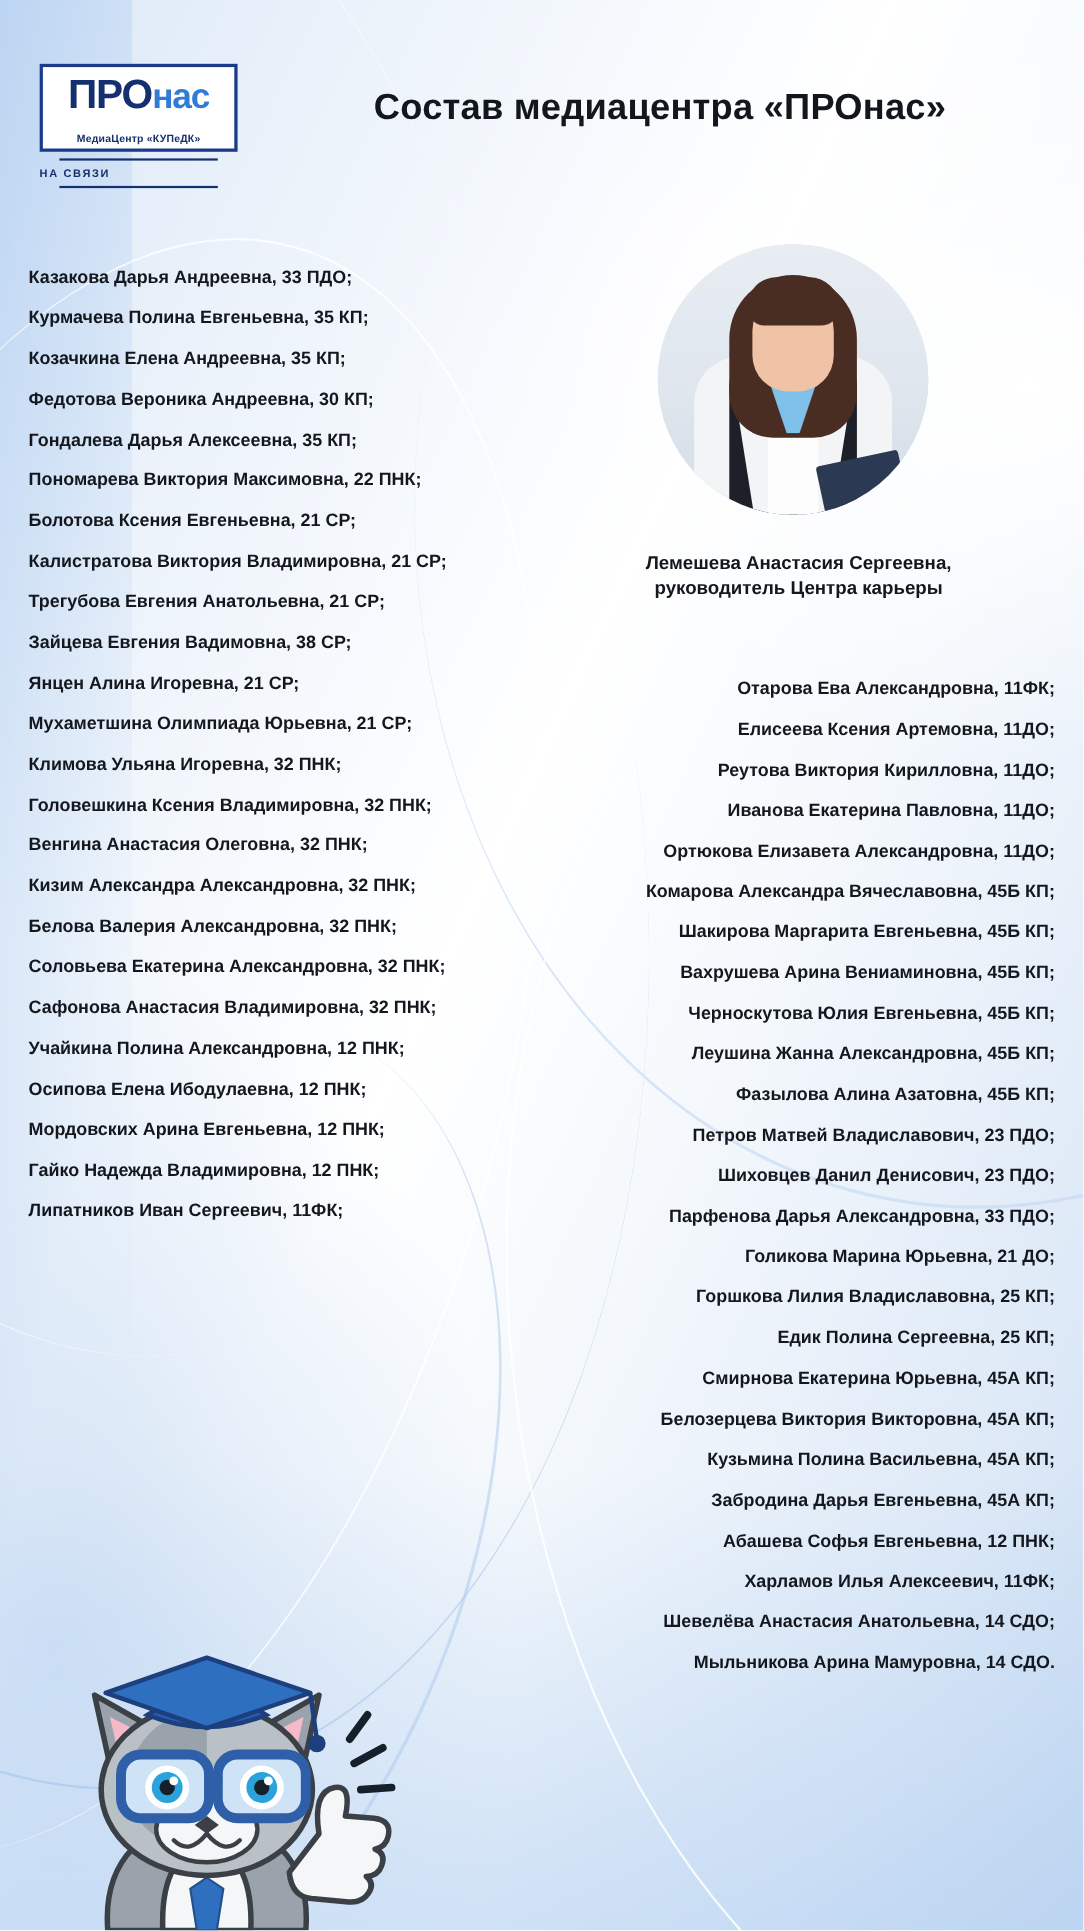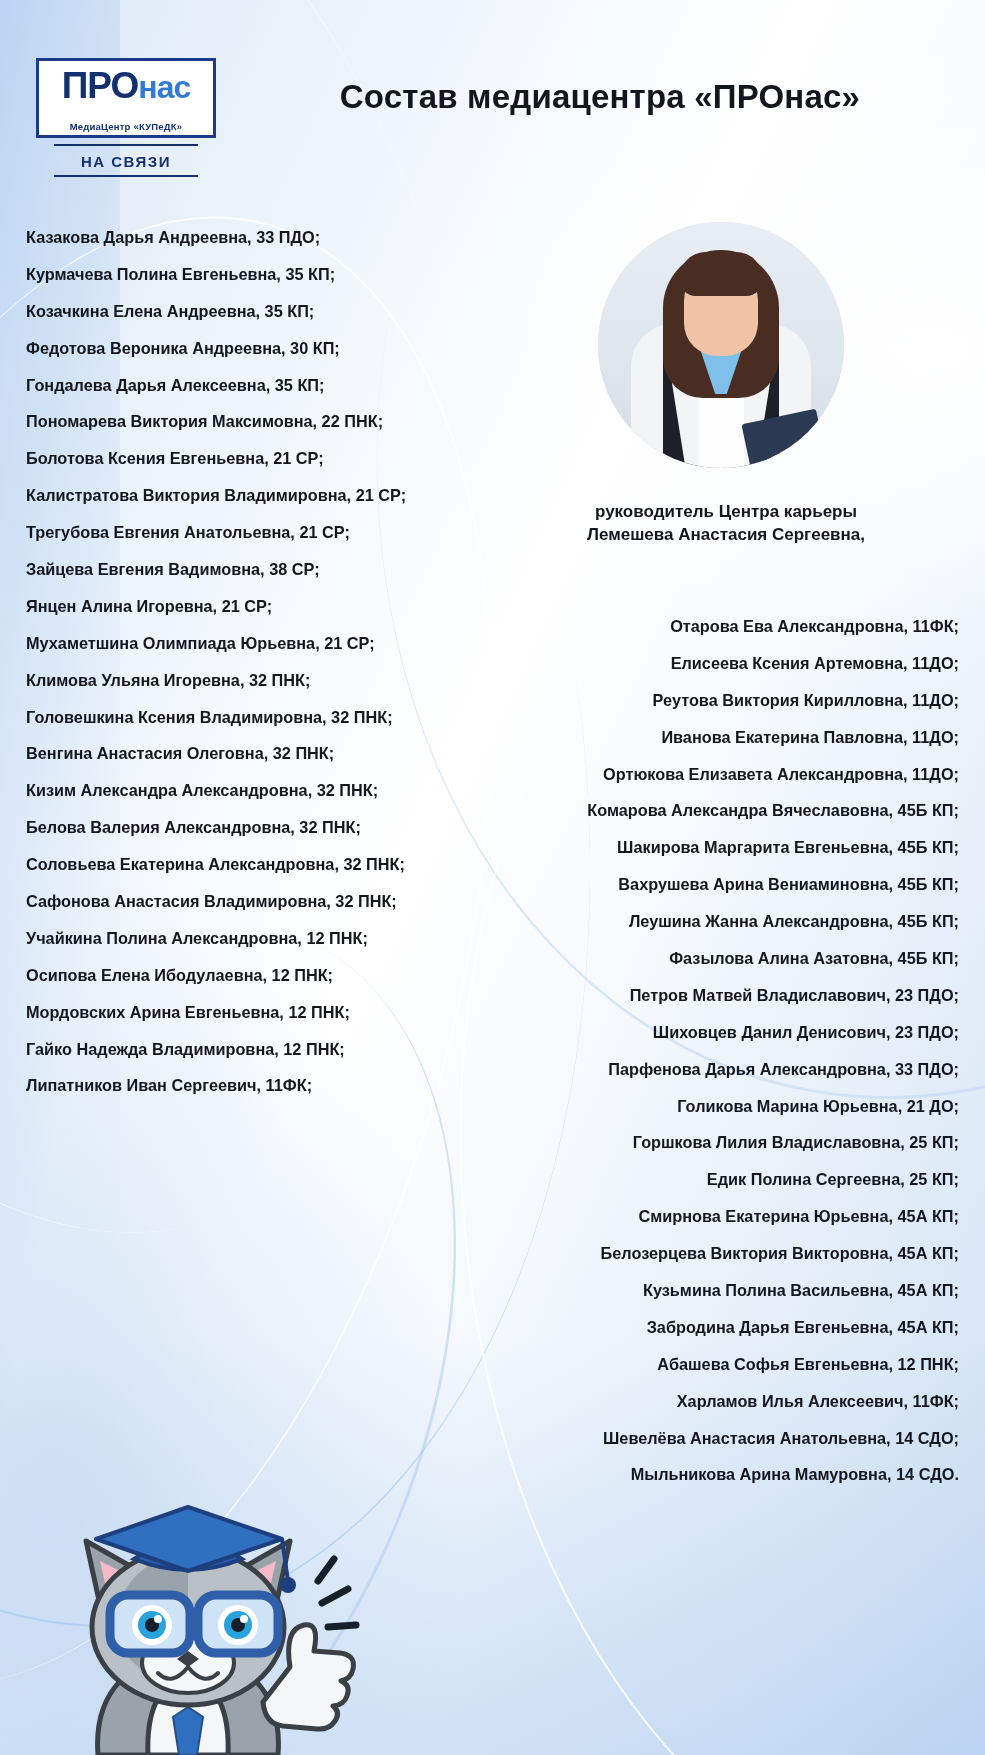--- a/index.html
+++ b/index.html
@@ -109,22 +109,22 @@
   .logo-sub {
     font-size: 9.5px;
     font-weight: bold;
     color: #14306f;
     margin-top: 17px;
     letter-spacing: 0.2px;
     white-space: nowrap;
   }
   .logo-tagline {
     margin-top: 7px;
-    text-align: center;
-    font-size: 15px;
+    text-align: left;
+    font-size: 10px;
     font-weight: bold;
     color: #14306f;
     letter-spacing: 1.5px;
   }
   .logo-rule {
     height: 2px;
     background: #14306f;
     margin: 6px 18px 0 18px;
   }
   .logo-rule2 {
@@ -143,21 +143,21 @@
     font-size: 33px;
     font-weight: bold;
     color: #13161c;
     letter-spacing: 0.2px;
   }
 
   
   .left-list {
     position: absolute;
     left: 26px;
-    top: 229px;
+    top: 244px;
     width: 470px;
   }
   .left-list .item {
     font-size: 16.3px;
     font-weight: bold;
     color: #14171d;
     line-height: 1;
     margin-bottom: 20.6px;
     white-space: nowrap;
   }
@@ -382,33 +382,34 @@
       <div class="p-folder"></div>
       <div class="p-hair-back"></div>
       <div class="p-neck"></div>
       <div class="p-scarf"></div>
       <div class="p-face"></div>
       <div class="p-hair-front"></div>
     </div>
   </div>
 
   <div class="caption">
+    <div>Лемешева Анастасия Сергеевна,</div>
     <div>руководитель Центра карьеры</div>
-    <div>Лемешева Анастасия Сергеевна,</div>
   </div>
 
   <div class="right-list">
     <div class="item">Отарова Ева Александровна, 11ФК;</div>
     <div class="item">Елисеева Ксения Артемовна, 11ДО;</div>
     <div class="item">Реутова Виктория Кирилловна, 11ДО;</div>
     <div class="item">Иванова Екатерина Павловна, 11ДО;</div>
     <div class="item">Ортюкова Елизавета Александровна, 11ДО;</div>
     <div class="item">Комарова Александра Вячеславовна, 45Б КП;</div>
     <div class="item">Шакирова Маргарита Евгеньевна, 45Б КП;</div>
     <div class="item">Вахрушева Арина Вениаминовна, 45Б КП;</div>
+    <div class="item">Черноскутова Юлия Евгеньевна, 45Б КП;</div>
     <div class="item">Леушина Жанна Александровна, 45Б КП;</div>
     <div class="item">Фазылова Алина Азатовна, 45Б КП;</div>
     <div class="item">Петров Матвей Владиславович, 23 ПДО;</div>
     <div class="item">Шиховцев Данил Денисович, 23 ПДО;</div>
     <div class="item">Парфенова Дарья Александровна, 33 ПДО;</div>
     <div class="item">Голикова Марина Юрьевна, 21 ДО;</div>
     <div class="item">Горшкова Лилия Владиславовна, 25 КП;</div>
     <div class="item">Едик Полина Сергеевна, 25 КП;</div>
     <div class="item">Смирнова Екатерина Юрьевна, 45А КП;</div>
     <div class="item">Белозерцева Виктория Викторовна, 45А КП;</div>

